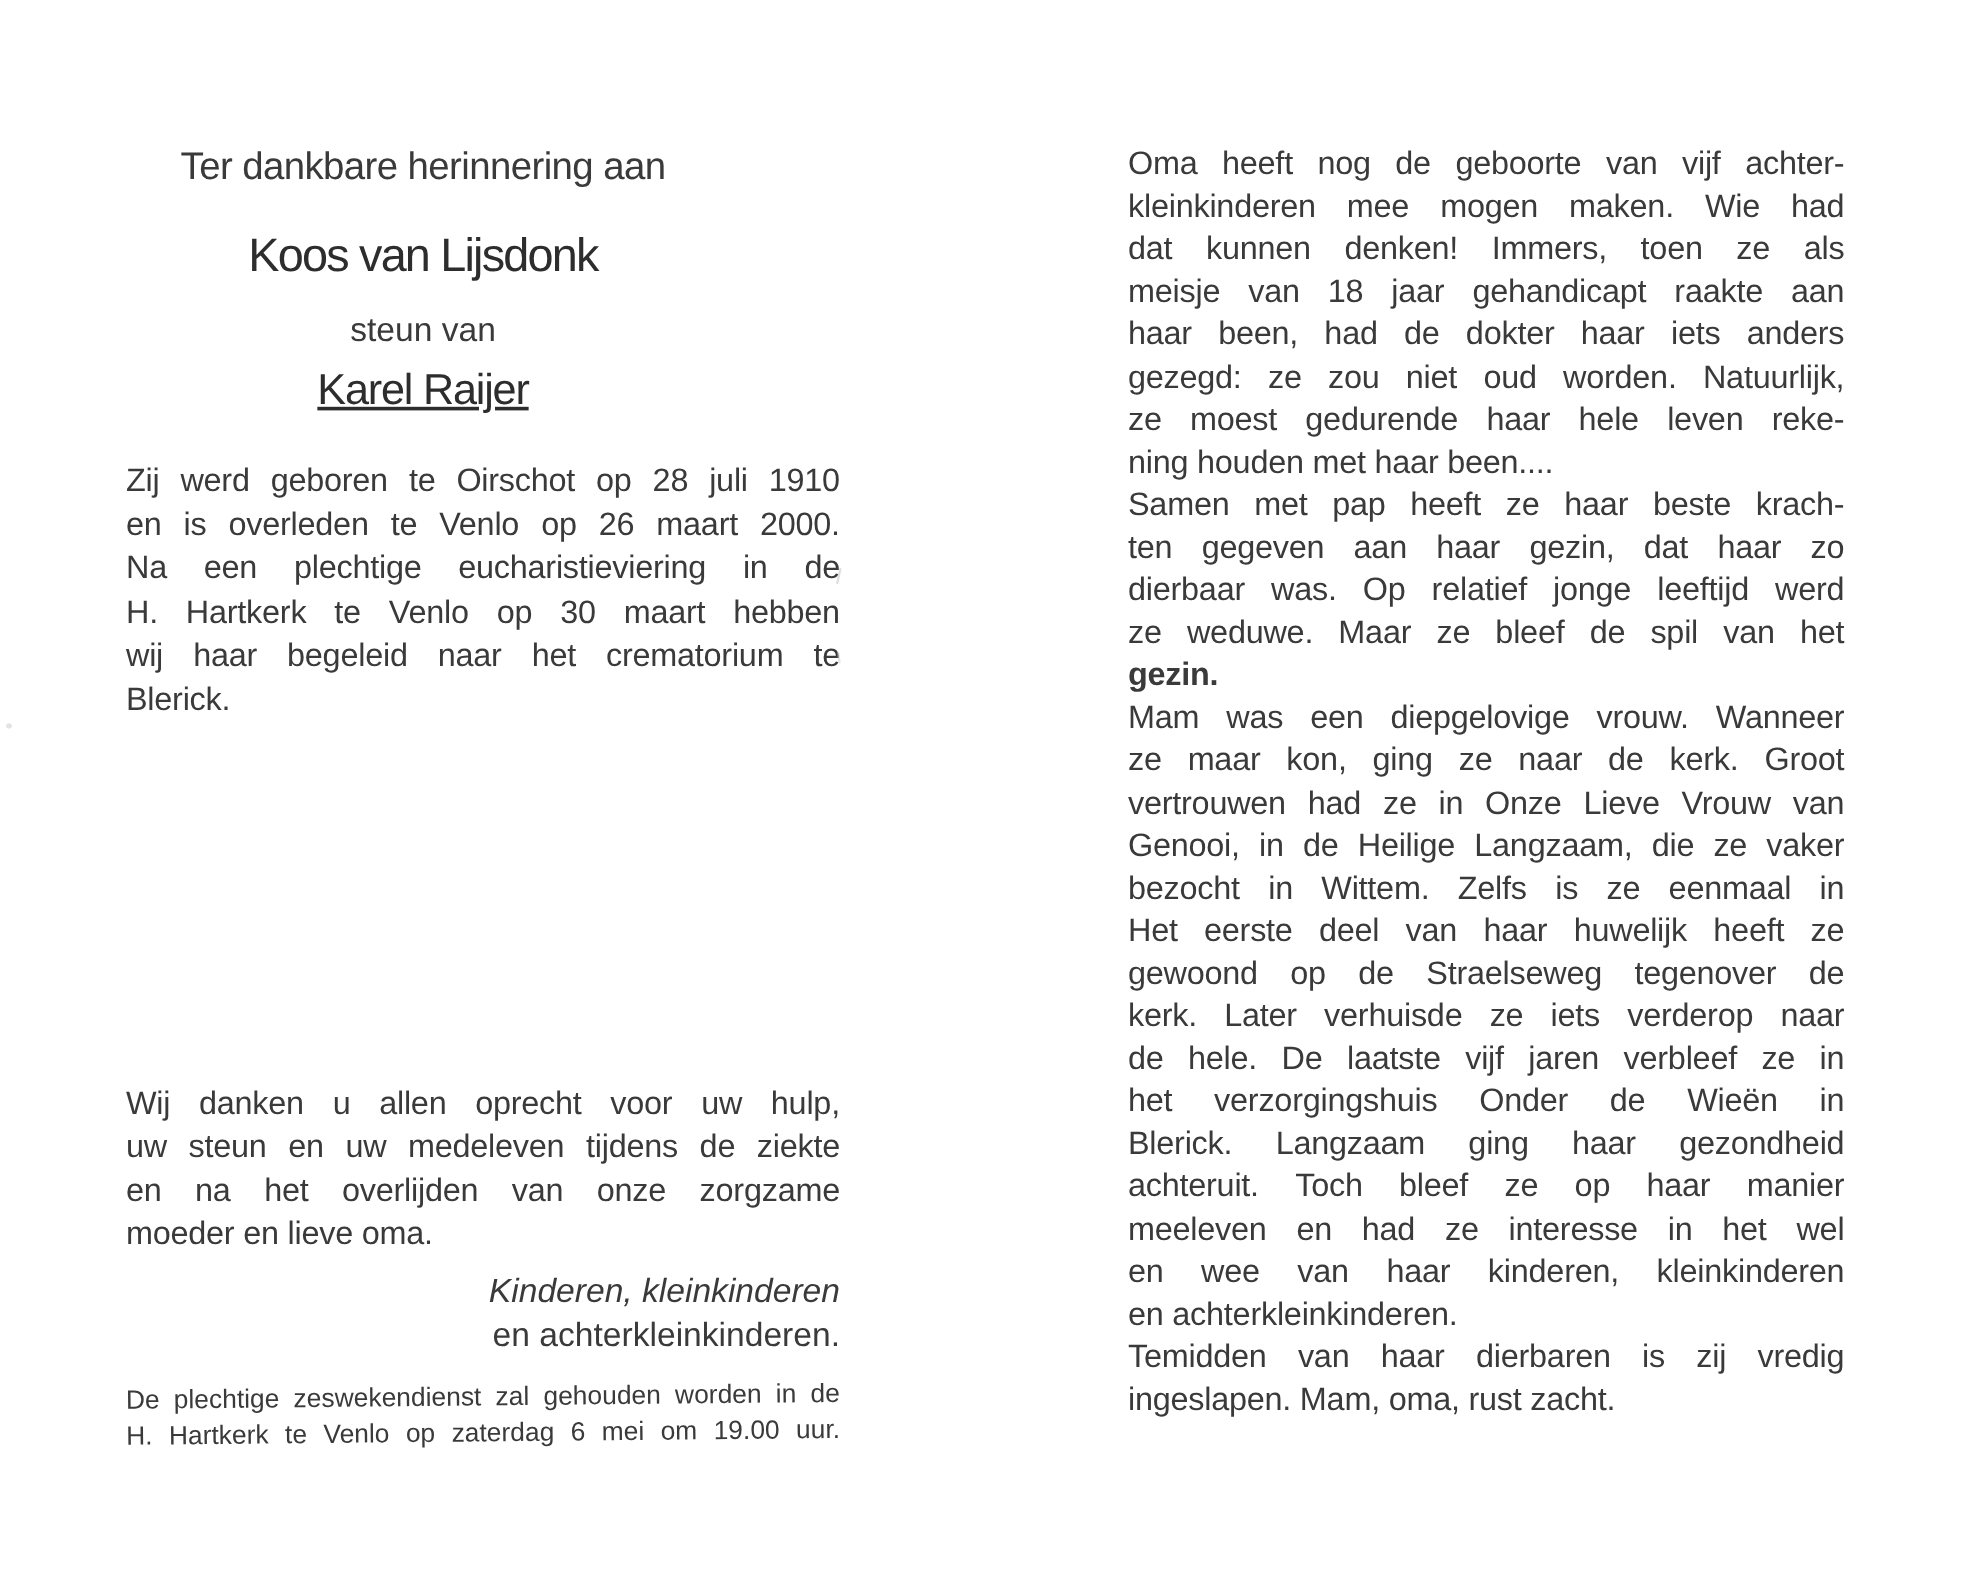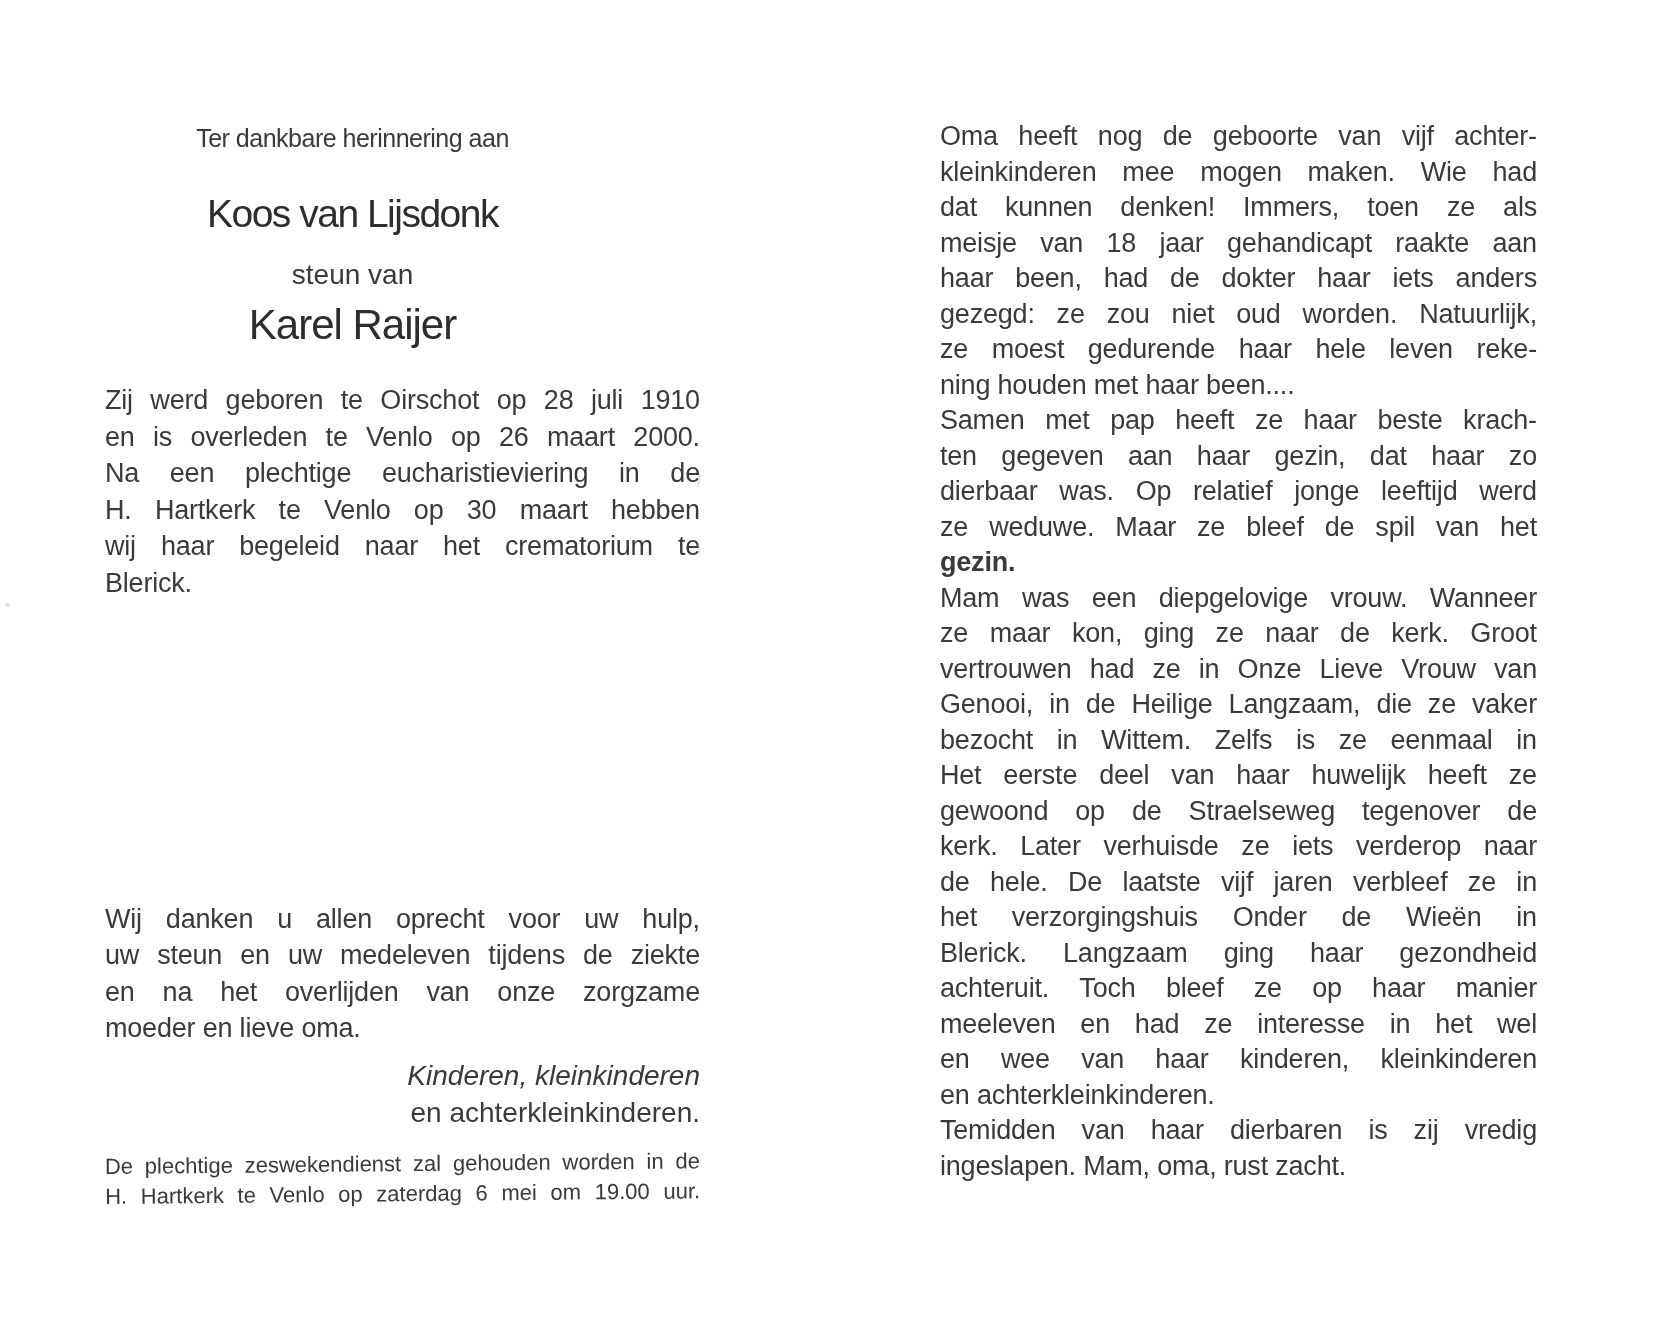--- a/index.html
+++ b/index.html
@@ -13,40 +13,41 @@
   }
   .card {
     position: absolute; inset: 0;
     background: var(--bg, #ffffff);
     color: var(--text, #3a3a3a);
   }
   .block { position: absolute; }
 
   .dedication {
     left: 105px; top: 118px; width: 495px;
-    font-size: 25px; line-height: 40px;
+    font-size: 32px; line-height: 40px;
     letter-spacing: -0.5px; text-align: center;
     color: var(--text, #3a3a3a);
   }
   .name {
     left: 105px; top: 183px; width: 495px;
     font-size: 39px; line-height: 62px;
     letter-spacing: -1.5px; text-align: center;
     color: var(--heading, #2d2d2d);
   }
   .relation {
     left: 105px; top: 256px; width: 495px;
     font-size: 28px; line-height: 38px;
     text-align: center;
   }
   .spouse {
     left: 105px; top: 298px; width: 495px;
-    font-size: 42px; line-height: 54px;
+    font-size: 36px; line-height: 54px;
     letter-spacing: -1px; text-align: center;
     color: var(--heading, #2d2d2d);
+    text-decoration: underline;
   }
   .bio {
     left: 105px; top: 382px; width: 595px;
     font-size: 27px; line-height: 36.6px;
     letter-spacing: -0.2px;
   }
   .thanks {
     left: 105px; top: 901px; width: 595px;
     font-size: 27px; line-height: 36.4px;
     letter-spacing: -0.2px;

